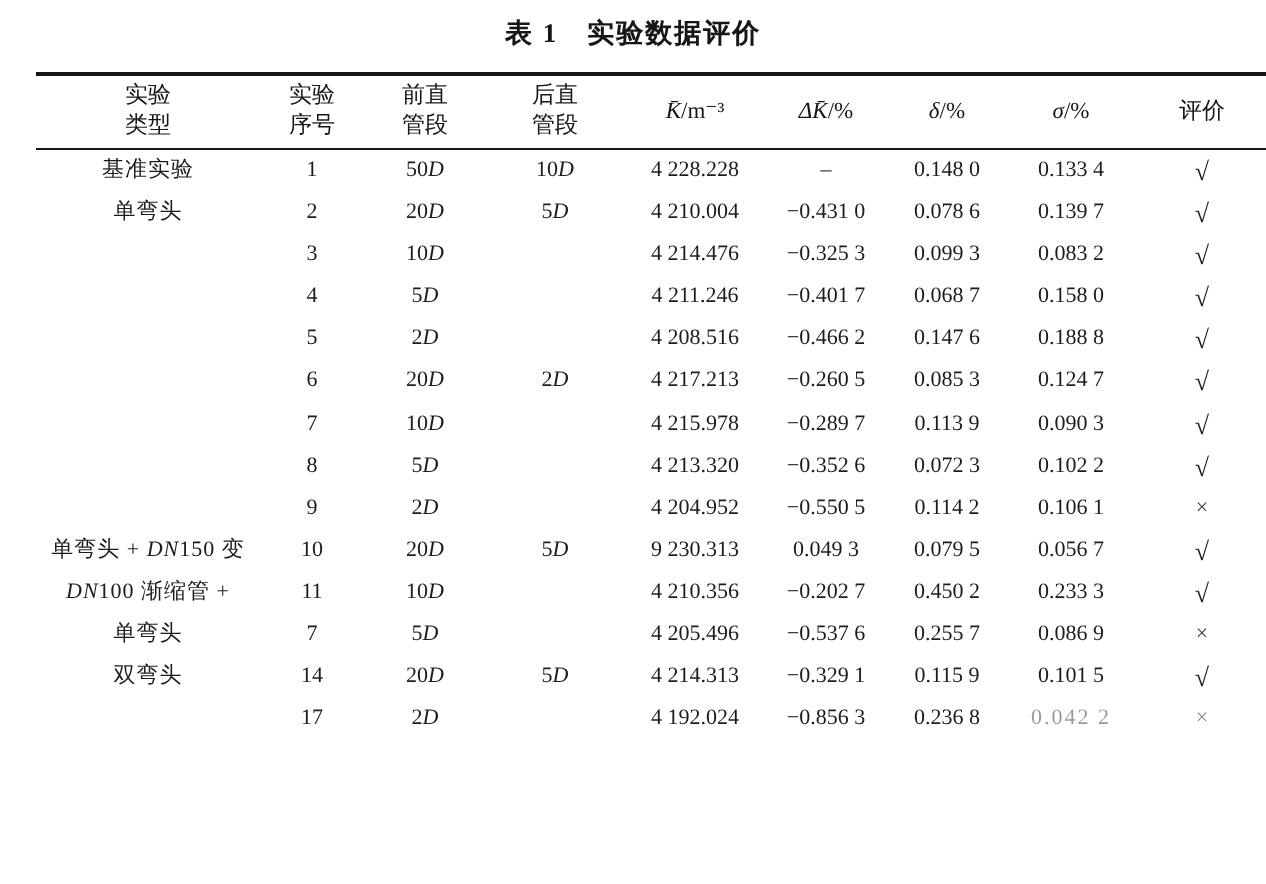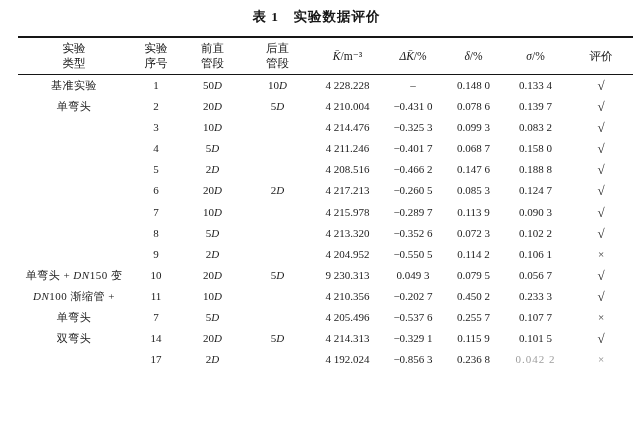--- a/index.html
+++ b/index.html
@@ -229,21 +229,21 @@
         <td class="mark check">√</td>
       </tr>
         <tr>
         <td class="type">单弯头</td>
         <td class="num">7</td>
         <td class="pipe">5<i>D</i></td>
         <td class="pipe"></td>
         <td class="num">4 205.496</td>
         <td class="num">−0.537 6</td>
         <td class="num">0.255 7</td>
-        <td class="num">0.107 7</td>
+        <td class="num">0.086 9</td>
         <td class="mark cross">×</td>
       </tr>
         <tr>
         <td class="type">双弯头</td>
         <td class="num">14</td>
         <td class="pipe">20<i>D</i></td>
         <td class="pipe">5<i>D</i></td>
         <td class="num">4 214.313</td>
         <td class="num">−0.329 1</td>
         <td class="num">0.115 9</td>

